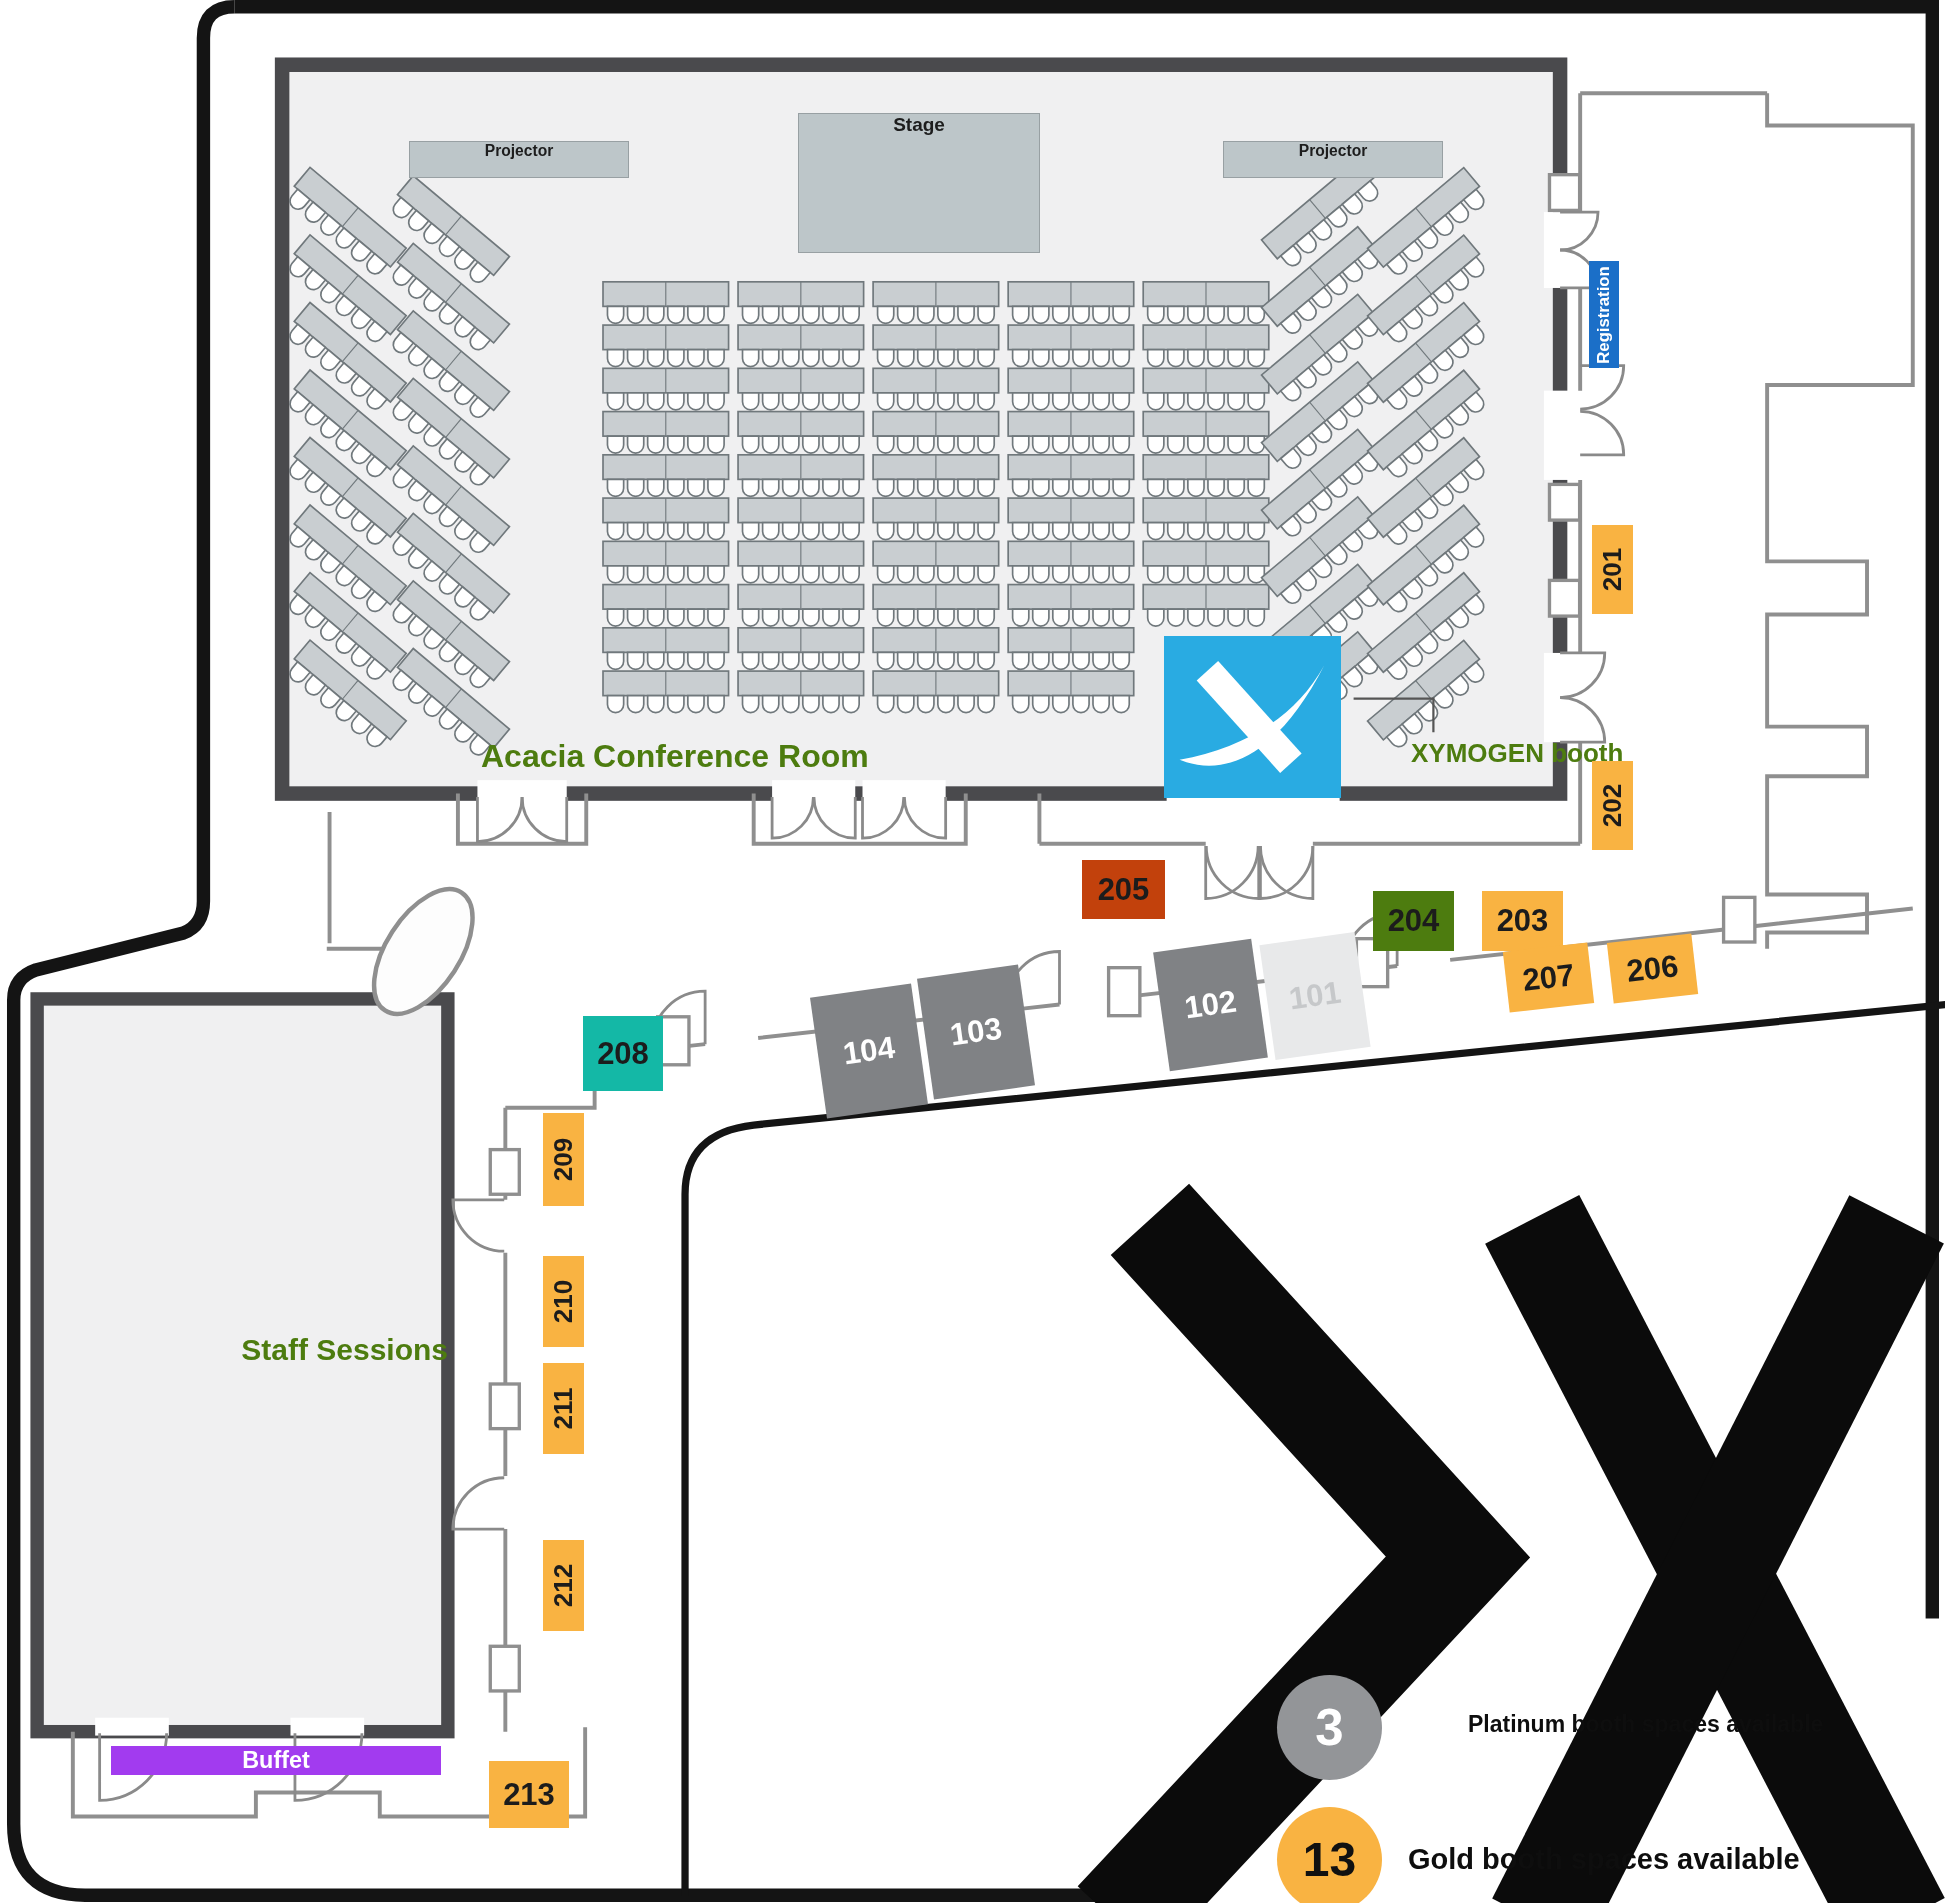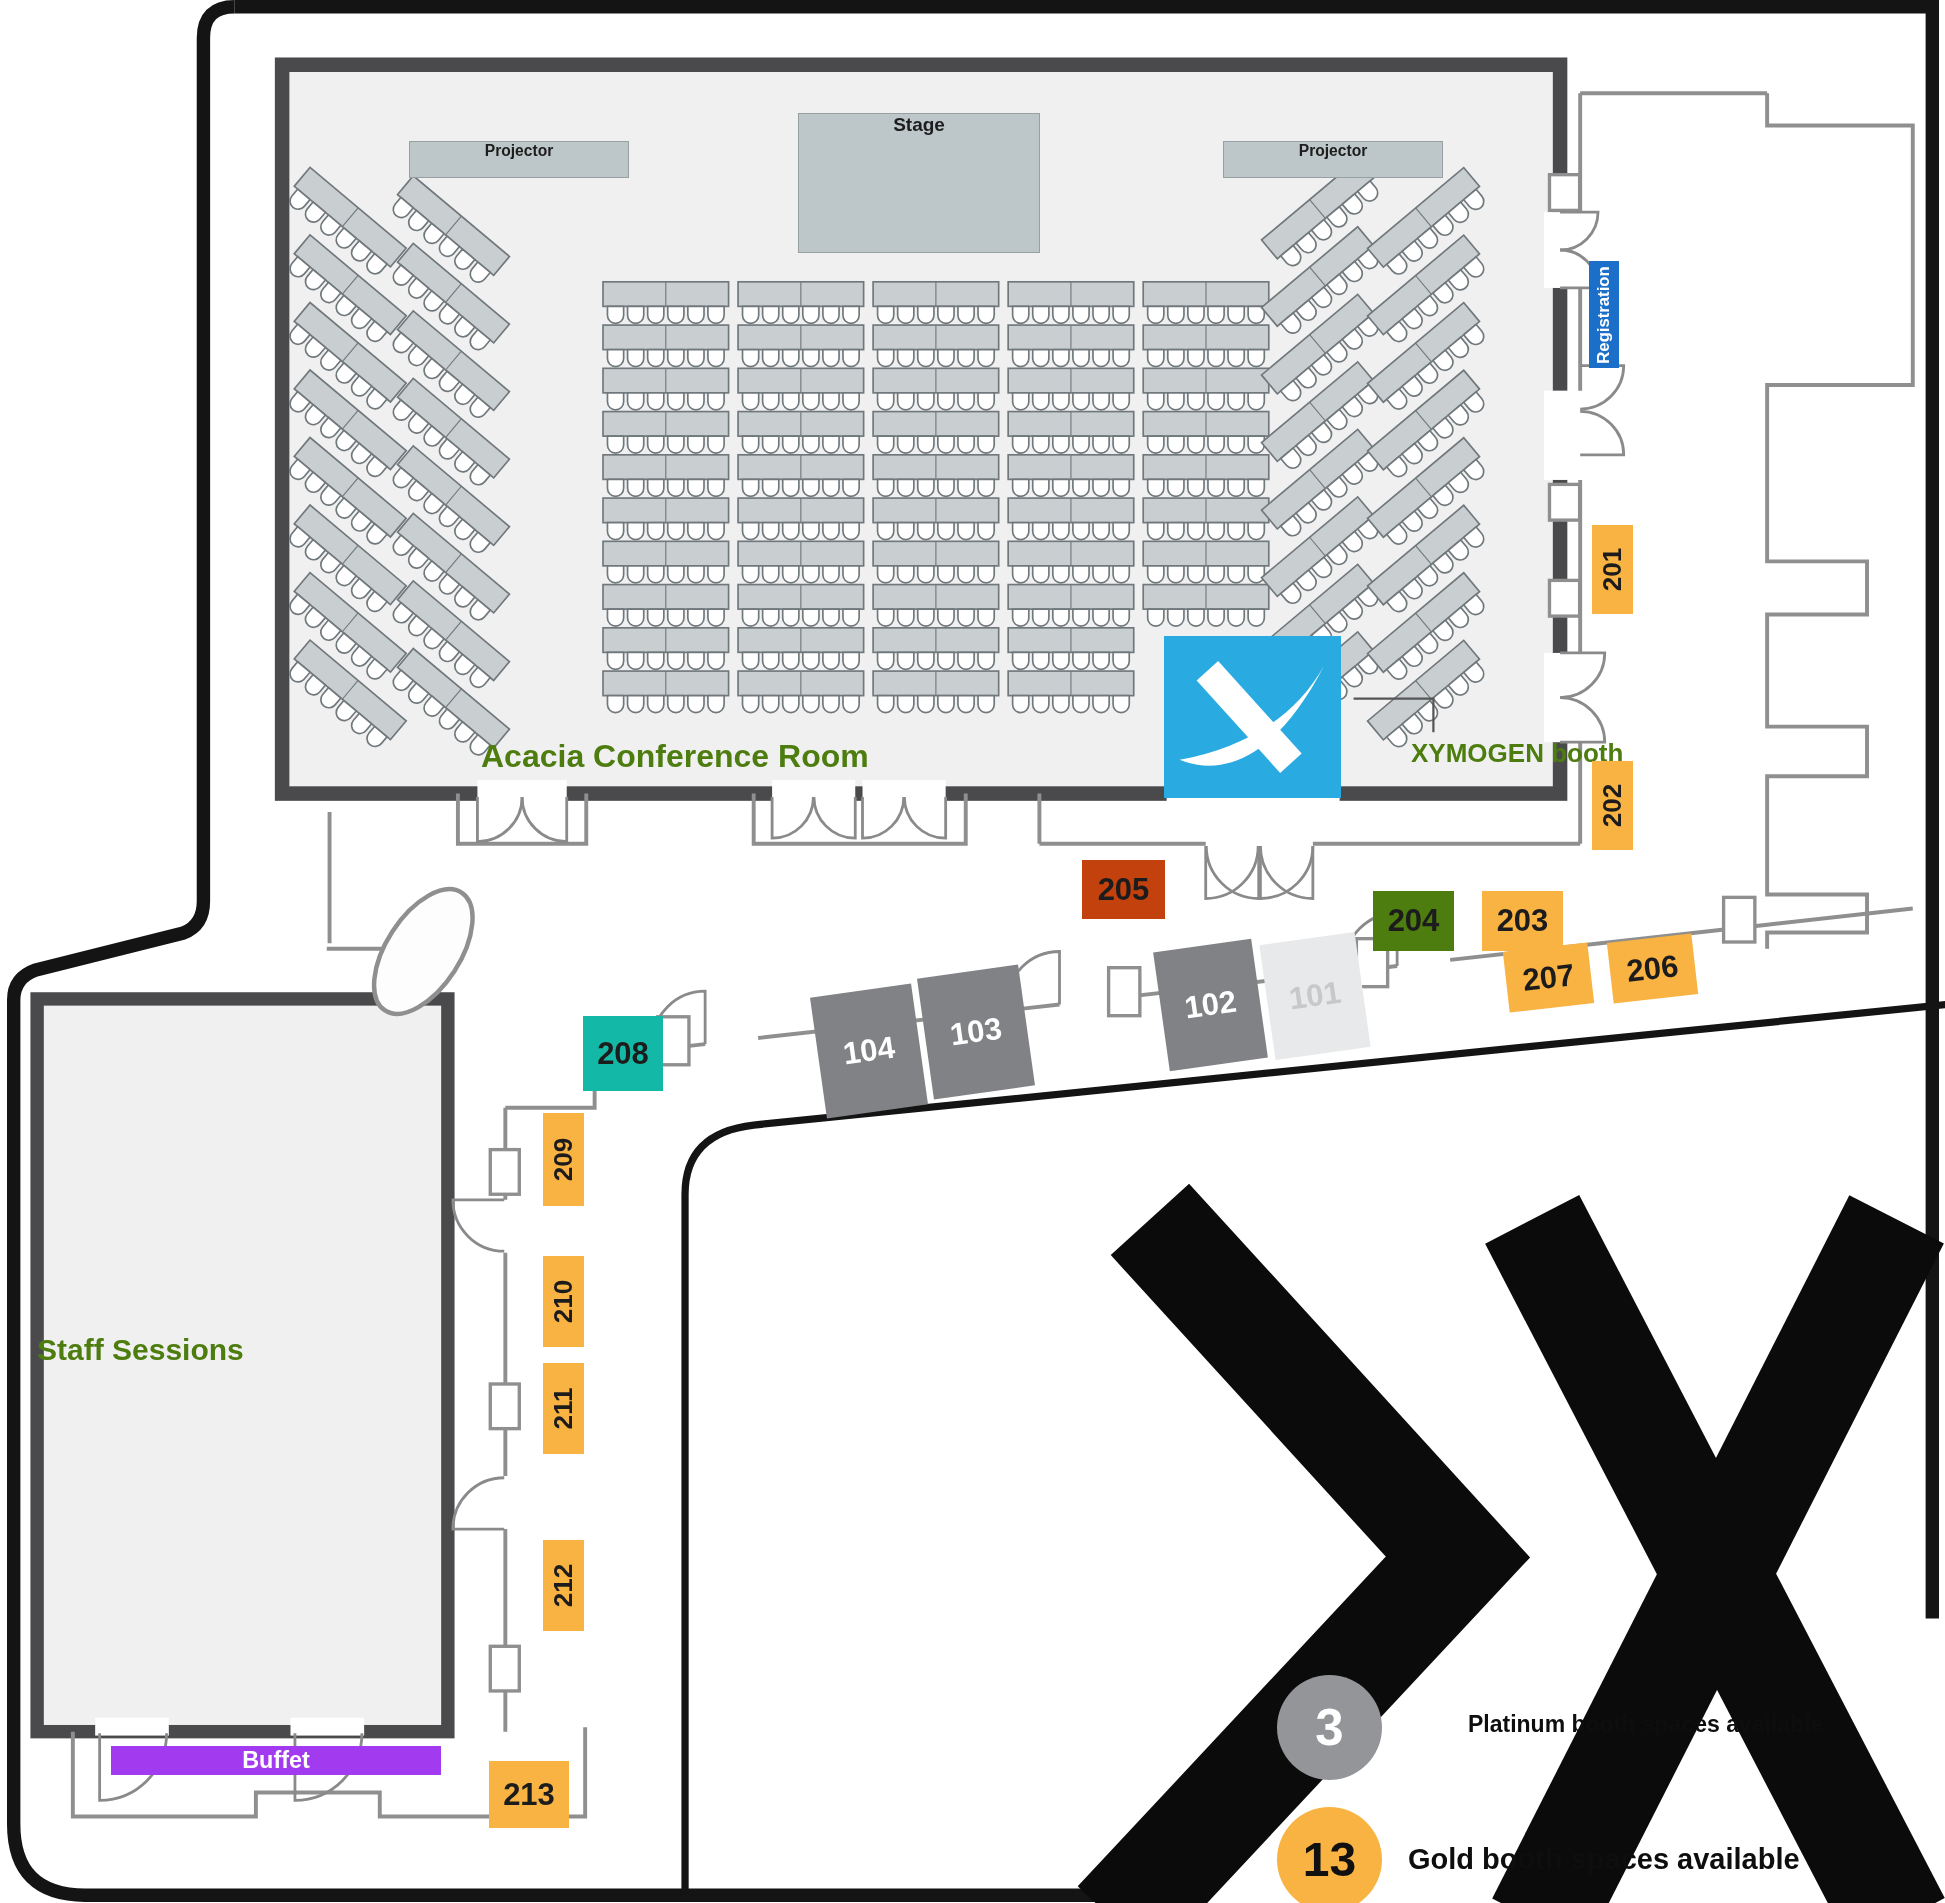--- a/index.html
+++ b/index.html
@@ -899,21 +899,21 @@
     <span>Stage</span>
   </div>
   <div class="fixture stagebox" style="left:409px;top:141px;width:218px;height:35px;font-size:15.6px;">
     <span>Projector</span>
   </div>
   <div class="fixture stagebox" style="left:1223px;top:141px;width:218px;height:35px;font-size:15.6px;">
     <span>Projector</span>
   </div>
 
   <div class="lbl" style="left:481px;top:738px;font-size:32px;">Acacia Conference Room</div>
-  <div class="lbl" style="left:37px;top:1333px;width:411px;text-align:left;font-size:30px;">Staff Sessions</div>
+  <div class="lbl" style="left:37px;top:1333px;width:411px;text-align:right;font-size:30px;">Staff Sessions</div>
 
   <div style="position:absolute;left:1164px;top:636px;width:177px;height:162px;background:#29ABE2;">
     <svg width="177" height="162" viewBox="0 0 318 290">
       <line x1="78" y1="62" x2="228" y2="228" stroke="#ffffff" stroke-width="52"></line>
       <path d="M28,222 C120,258 212,200 288,52 C235,148 142,200 28,222 Z" fill="#ffffff"></path>
     </svg>
   </div>
   <div class="lbl" style="left:1411px;top:738px;font-size:26px;">XYMOGEN booth</div>
 
   <div class="regbox" style="left:1589px;top:261px;width:30px;height:107px;background:#1B6FC8;font-size:16.7px;">

